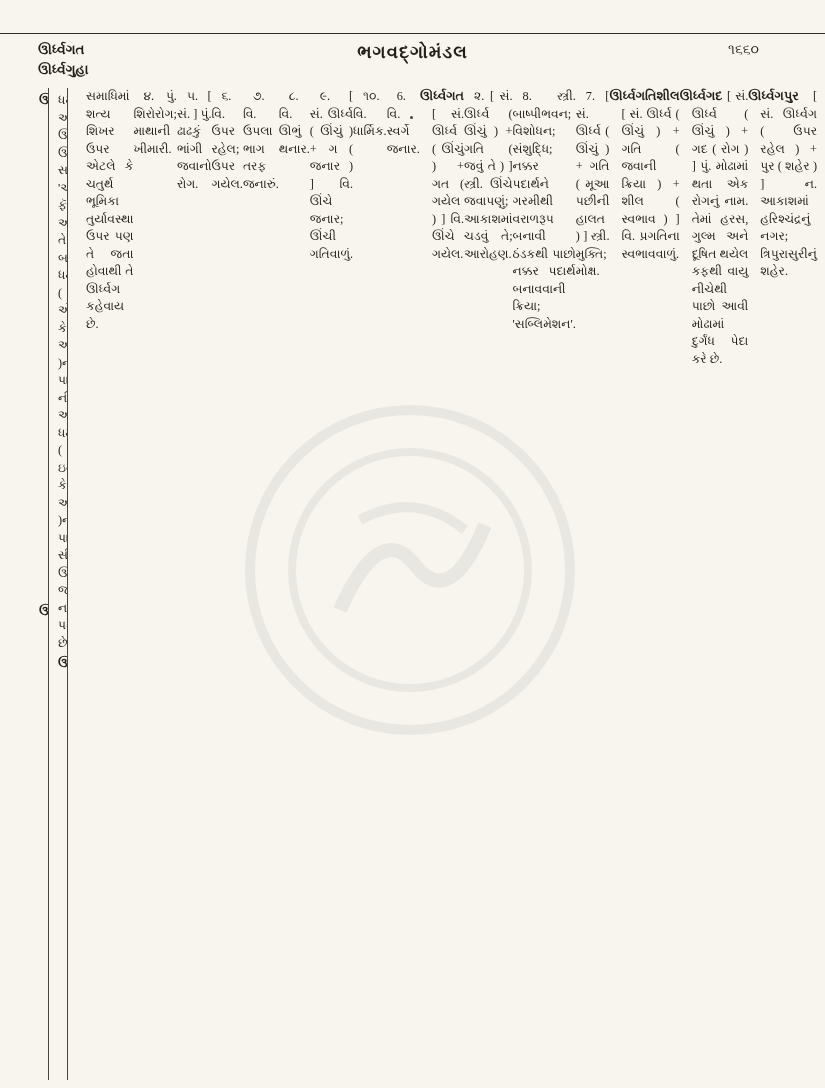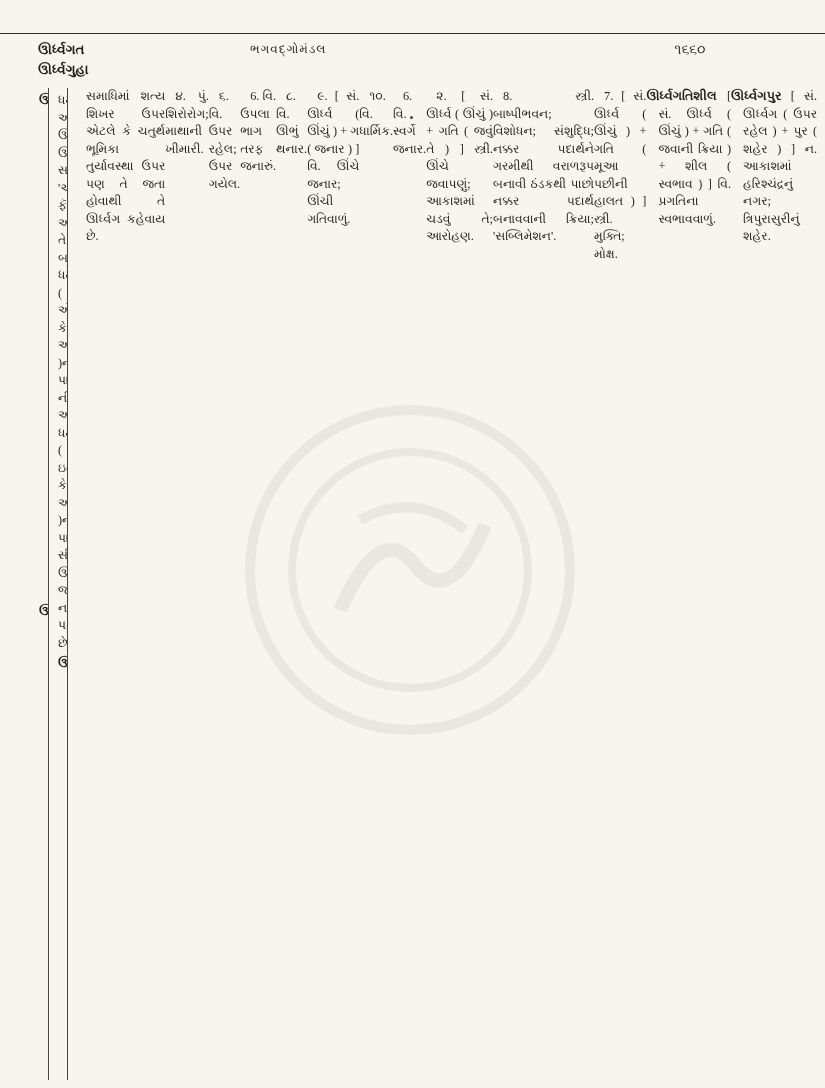--- a/index.html
+++ b/index.html
@@ -14,22 +14,22 @@
   .top-rule {
     position: absolute; left: 0; top: 33px;
     width: 825px; height: 1px; background: #33302b;
   }
   .page-header {
     position: absolute; left: 0; top: 40px; width: 825px;
     display: flex; align-items: flex-start;
   }
   .guide-words { width: 250px; padding-left: 38px; box-sizing: border-box; }
   .guide-word { font-weight: bold; font-size: 13.5px; line-height: 20px; }
-  .center-title { flex: 1; text-align: left; font-weight: normal; font-size: 12px; letter-spacing: 1px; padding-top: 2px; }
-  .page-number { width: 250px; text-align: center; padding-right: 20px; box-sizing: border-box; font-size: 14px; padding-top: 2px; }
+  .center-title { flex: 1; text-align: center; font-weight: bold; font-size: 18px; letter-spacing: 1px; padding-top: 2px; }
+  .page-number { width: 250px; text-align: right; padding-right: 66px; box-sizing: border-box; font-size: 14px; padding-top: 2px; }
 
   .columns {
     position: absolute; left: 0; top: 88px; width: 825px; height: 992px;
     box-sizing: border-box;
     padding: 0 8px 0 30px;
     display: flex;
   }
   .col {
     flex: 1; padding: 4px 9px 0 9px; box-sizing: border-box;
     overflow: hidden;
@@ -85,26 +85,29 @@
       <p class="para sense">૫. વિ. સારા હેતુવાળું.</p>
       <p class="para sense">૬. વિ. સ્વર્ગ તરફ જતું.</p>
     </div>
   <div class="col">
       <p class="para cont">ધમની; અવદ્વારિણી ઊર્ધ્વગા; ઊર્ધ્વગામી સમપથ; 'અસેન્ડિંગ ફૅરિન્જિઅલ આર્ટરિ'. તે બહિર્માતૃકા ધમની ( એક્સટર્નલ કેરોટિડ આર્ટરિ )ની પાછળથી નીકળી અંતર્માતૃકા ધમની ( ઇન્ટર્નલ કેરોટિડ આર્ટરિ )ની પાસે સીધી ઊંચે જતી નજરે પડે છે.</p>
       <p class="para entry"><b class="headword">ઊર્ધ્વગામી બૃહત અંત્ર </b>[ સં. ઊર્ધ્વ ( ઊંચું ) + ગામિન્ ( જવું ) + બૃહત ( મોટું ) + અંત્ર ( આંતરડું ) ] ન. આંધળા છેડા ઉપરનો મોટા આંતરડાનો ઊંચે જતો ૭ ઈંચ લાંબો ભાગ; જમણો નળ; 'અસેન્ડિંગ કોલન'.</p>
     </div>
   <div class="col"></div>
 <p class="para cont">સમાધિમાં શત્ય શિખર ઉપર એટલે કે ચતુર્થ ભૂમિકા તુર્યાવસ્થા ઉપર પણ તે જતા હોવાથી તે ઊર્ધ્વગ કહેવાય છે.</p>
     <p class="para sense">૪. પું. શિરોરોગ; માથાની ખીમારી.</p>
+    <p class="para sense">૫. [ સં. ] પું. ઢાઢકું ભાંગી જવાનો રોગ.</p>
     <p class="para sense">૬. વિ. ઉપર રહેલ; ઉપર ગયેલ.</p>
-    <p class="para sense">6. વિ. ઉપલા ભાગ તરફ જનારું.</p>
+    <p class="para sense">૭. વિ. ઉપલા ભાગ તરફ જનારું.</p>
     <p class="para sense">૮. વિ. ઊભું થનાર.</p>
     <p class="para sense">૯. [ સં. ઊર્ધ્વ ( ઊંચું ) + ગ ( જનાર ) ] વિ. ઊંચે જનાર; ઊંચી ગતિવાળું.</p>
     <p class="para sense">૧૦. વિ. ધાર્મિક.</p>
     <p class="para sense">6. વિ. સ્વર્ગે જનાર.</p>
+    <p class="para entry"><b class="headword">ઊર્ધ્વગત </b>[ સં. ઊર્ધ્વ ( ઊંચું ) + ગત ( ગયેલ ) ] વિ. ઊંચે ગયેલ.</p>
     <p class="para sense">૨. [ સં. ઊર્ધ્વ ( ઊંચું ) + ગતિ ( જવું તે ) ] સ્ત્રી. ઊંચે જવાપણું; આકાશમાં ચડવું તે; આરોહણ.</p>
     <p class="para sense">8. સ્ત્રી. બાષ્પીભવન; વિશોધન; સંશુદ્ધિ; નક્કર પદાર્થને ગરમીથી વરાળરૂપ બનાવી ઠંડકથી પાછો નક્કર પદાર્થ બનાવવાની ક્રિયા; 'સબ્લિમેશન'.</p>
     <p class="para sense">7. [ સં. ઊર્ધ્વ ( ઊંચું ) + ગતિ ( મૂઆ પછીની હાલત ) ] સ્ત્રી. મુક્તિ; મોક્ષ.</p>
     <p class="para entry"><b class="headword">ઊર્ધ્વગતિશીલ </b>[ સં. ઊર્ધ્વ ( ઊંચું ) + ગતિ ( જવાની ક્રિયા ) + શીલ ( સ્વભાવ ) ] વિ. પ્રગતિના સ્વભાવવાળું.</p>
+    <p class="para entry"><b class="headword">ઊર્ધ્વગદ </b>[ સં. ઊર્ધ્વ ( ઊંચું ) + ગદ ( રોગ ) ] પું. મોઢામાં થતા એક રોગનું નામ. તેમાં હરસ, ગુલ્મ અને દૂષિત થયેલ કફથી વાયુ નીચેથી પાછો આવી મોઢામાં દુર્ગંધ પેદા કરે છે.</p>
     <p class="para entry"><b class="headword">ઊર્ધ્વગપુર </b>[ સં. ઊર્ધ્વગ ( ઉપર રહેલ ) + પુર ( શહેર ) ] ન. આકાશમાં હરિશ્ચંદ્રનું નગર; ત્રિપુરાસુરીનું શહેર.</p>
   </div>
 
 <div class="speck" style="left:410px; top:116px;"></div>
 
 </body></html>

